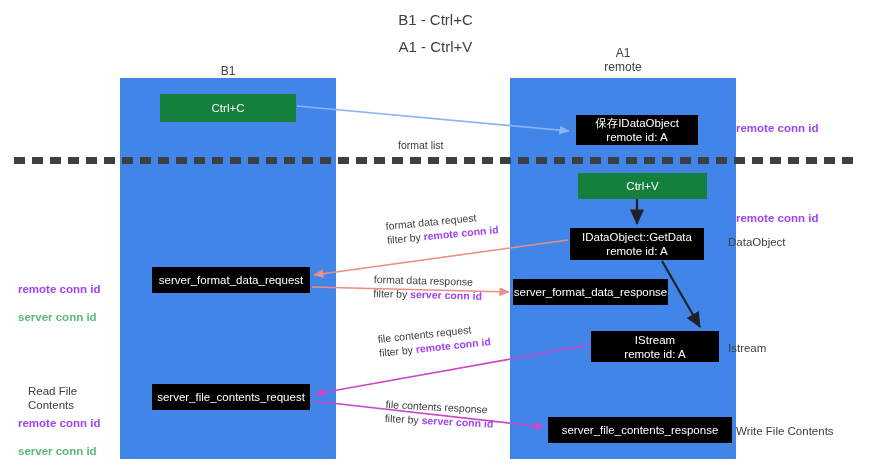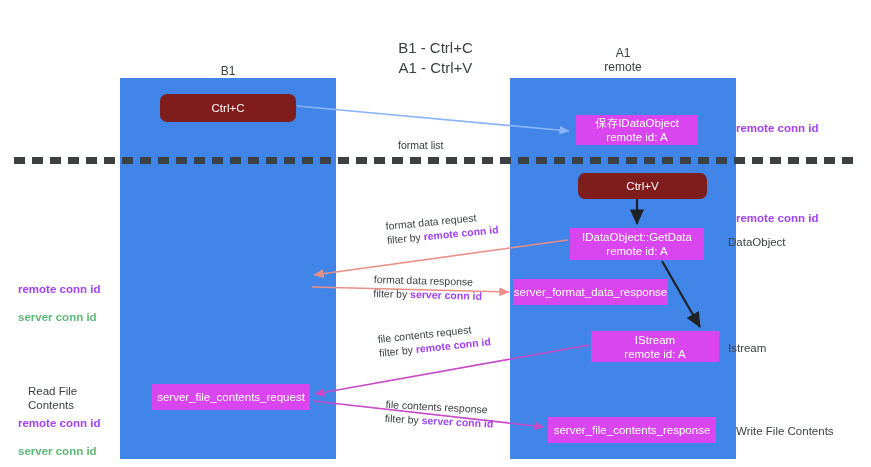--- a/index.html
+++ b/index.html
@@ -18,23 +18,22 @@
     overflow: hidden;
   }
   .abs { position: absolute; }
 
   
   #doc-title {
     left: 0; top: 6px; width: 871px;
     text-align: center;
     font-size: 15px;
     color: #3c4043;
-    line-height: 20px;
-    white-space: pre-line;
-    margin-top: 32px;
+    line-height: 27px;
+    white-space: pre-line;
   }
   .lane-title {
     text-align: center;
     font-size: 12px;
     color: #3c4043;
     line-height: 14px;
     white-space: pre-line;
   }
   #lane-title-b1 { left: 120px; top: 46px; width: 216px; margin-top: 18px; }
   #lane-title-a1 { left: 510px; top: 46px; width: 226px; }
@@ -60,32 +59,32 @@
     flex-direction: column;
     align-items: center;
     justify-content: center;
     text-align: center;
     color: #ffffff;
     font-size: 11.5px;
     line-height: 14px;
     white-space: pre-line;
     padding: 2px 4px;
   }
-  .node.green { background: #7f1d1d; border-radius: 7px; }
-  .node.orange { background: #d946ef; }
+  .node.green { background: #15803d; }
+  .node.orange { background: #000000; }
 
   #node-ctrl-c      { left: 160px; top: 94px;  width: 136px; height: 28px; }
   #node-idataobject { left: 576px; top: 115px; width: 122px; height: 30px; }
   #node-ctrl-v      { left: 578px; top: 173px; width: 129px; height: 26px; }
   #node-getdata     { left: 570px; top: 228px; width: 134px; height: 32px; }
   #node-sfdrequest  { left: 152px; top: 267px; width: 158px; height: 26px; }
   #node-sfdresponse { left: 513px; top: 279px; width: 155px; height: 26px; }
   #node-istream     { left: 591px; top: 331px; width: 128px; height: 31px; }
   #node-sfcrequest  { left: 152px; top: 384px; width: 158px; height: 26px; }
-  #node-sfcresponse { left: 548px; top: 417px; width: 168px; height: 26px; }
+  #node-sfcresponse { left: 548px; top: 417px; width: 184px; height: 26px; }
 
   
   .side-note {
     font-size: 11.5px;
     line-height: 14px;
     white-space: pre-line;
   }
   .note-plain { color: #3c4043; }
   .note-remote { color: #a142f4; font-weight: bold; }
   .note-server { color: #5bb974; font-weight: bold; }
@@ -187,20 +186,21 @@
   </svg>
 
   <div class="abs" id="separator"></div>
 
   <div class="abs node green" id="node-ctrl-c">Ctrl+C</div>
   <div class="abs node orange" id="node-idataobject">保存IDataObject
 remote id: A</div>
   <div class="abs node green" id="node-ctrl-v">Ctrl+V</div>
   <div class="abs node orange" id="node-getdata">IDataObject::GetData
 remote id: A</div>
+  <div class="abs node orange" id="node-sfdrequest">server_format_data_request</div>
   <div class="abs node orange" id="node-sfdresponse">server_format_data_response</div>
   <div class="abs node orange" id="node-istream">IStream
 remote id: A</div>
   <div class="abs node orange" id="node-sfcrequest">server_file_contents_request</div>
   <div class="abs node orange" id="node-sfcresponse">server_file_contents_response</div>
 
   <div class="abs edge-label" id="lbl-format-list">format list</div>
 
   <div class="abs edge-label" id="lbl-fdreq">
     <div>format data request</div>

